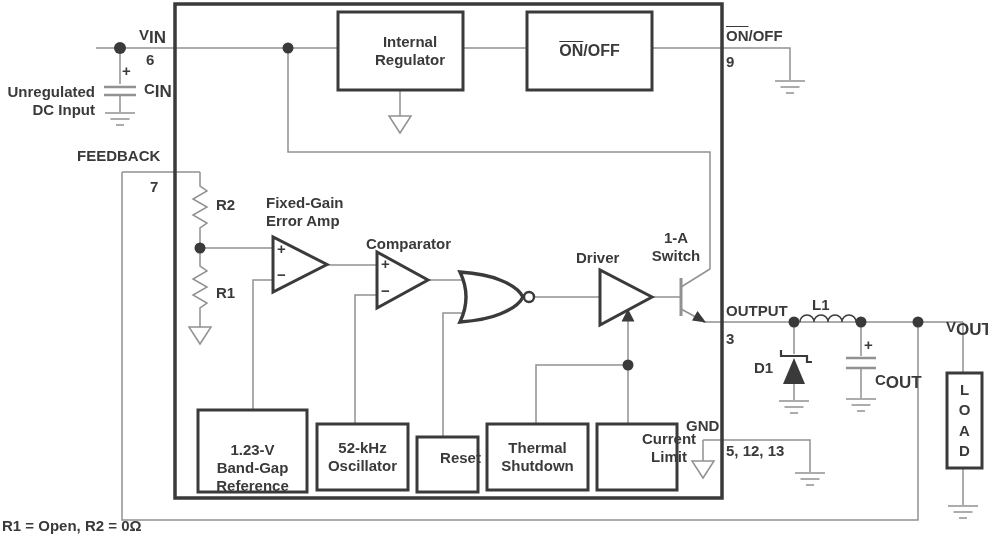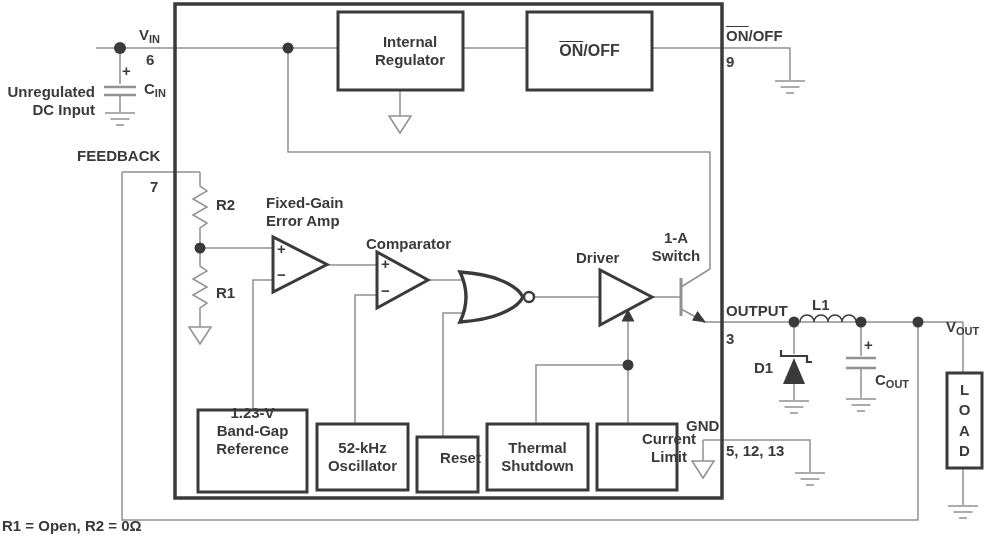--- a/index.html
+++ b/index.html
@@ -10,21 +10,21 @@
   #stage svg { position:absolute; left:0; top:0; }
   .lbl {
     position:absolute; font-weight:bold; color:#3a3a3a; font-size:15px;
     line-height:1.18; white-space:pre-line;
   }
   .blk {
     position:absolute; display:flex; align-items:center; justify-content:center;
     text-align:center; font-weight:bold; color:#3a3a3a; font-size:15px;
     line-height:1.2; white-space:pre-line;
   }
-  .sub { font-size:11px; vertical-align:-3px; font-weight:bold; }
+  .sub { font-size:17px; vertical-align:-3px; font-weight:bold; }
   .ov  { text-decoration:overline;text-align:right; }
   .right { text-align:right; }
   .sign { font-size:15px; }
 </style>
 </head>
 <body>
 
 <div id="stage">
 
 <svg width="988" height="553" viewBox="0 0 988 553">
@@ -137,21 +137,21 @@
 <div class="lbl sign" style="left:864px; top:336px;">+</div>
 <div class="lbl" style="left:875px; top:371px;"><span>C</span><span class="sub">OUT</span></div>
 
 <div class="lbl" style="left:946px; top:294px;margin-top:24px;"><span>V</span><span class="sub">OUT</span></div>
 
 <div class="lbl" style="left:2px; top:517px;">R1 = Open, R2 = 0Ω</div>
 
 <div class="blk" style="left:338px; top:12px; width:144px; height:78px;">Internal
 Regulator</div>
 <div class="blk" style="left:527px; top:12px; width:125px; height:78px; font-size:16px;"><span><span class="ov">ON</span><span>/OFF</span></span></div>
-<div class="blk" style="left:198px; top:395px; width:109px; height:71px;">1.23-V
+<div class="blk" style="left:198px; top:432px; width:109px; height:71px;">1.23-V
 Band-Gap
 Reference</div>
 <div class="blk" style="left:317px; top:424px; width:91px; height:66px;">52-kHz
 Oscillator</div>
 <div class="blk" style="left:430px; top:437px; width:61px; height:41px;">Reset</div>
 <div class="blk" style="left:487px; top:424px; width:101px; height:66px;">Thermal
 Shutdown</div>
 <div class="blk" style="left:629px; top:424px; width:80px; height:48px;">Current
 Limit</div>
 <div class="blk" style="left:947px; top:373px; width:35px; height:95px; line-height:1.35;">L

